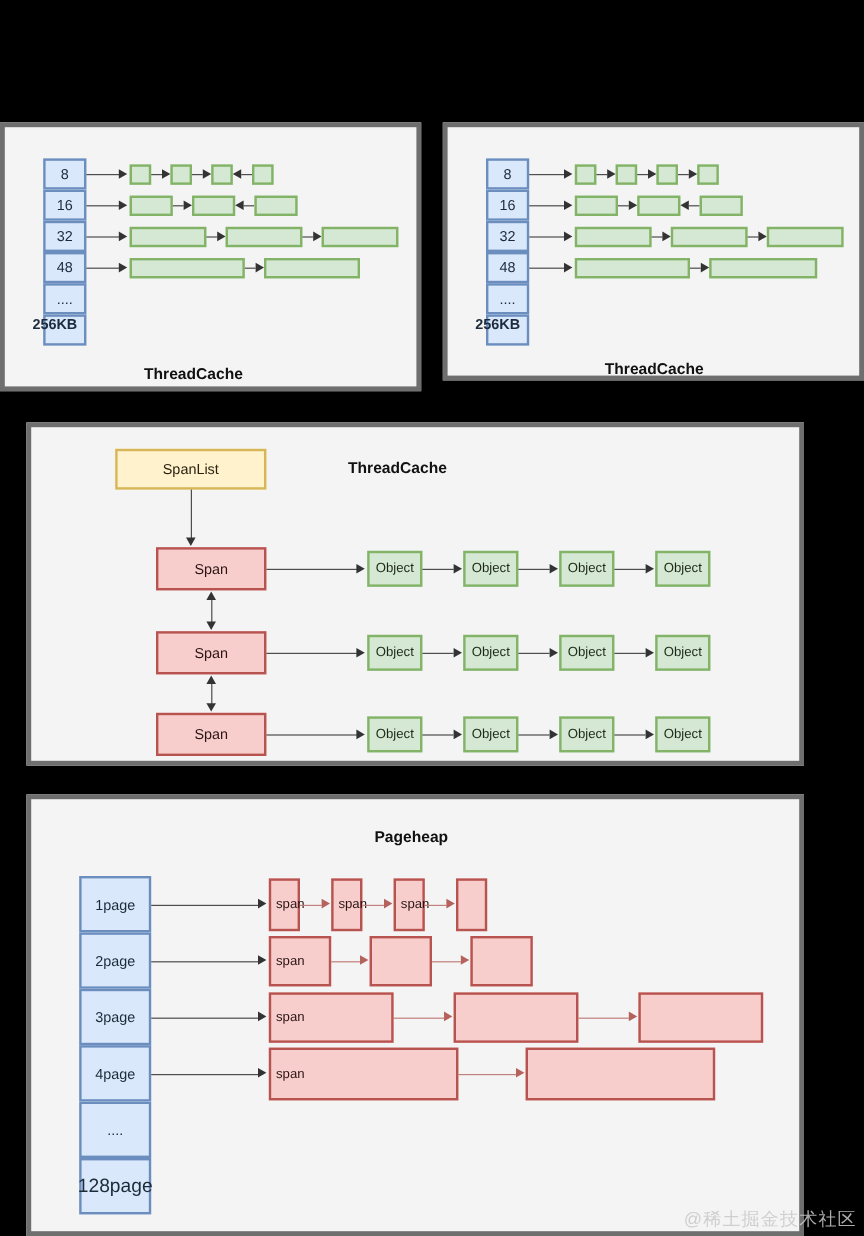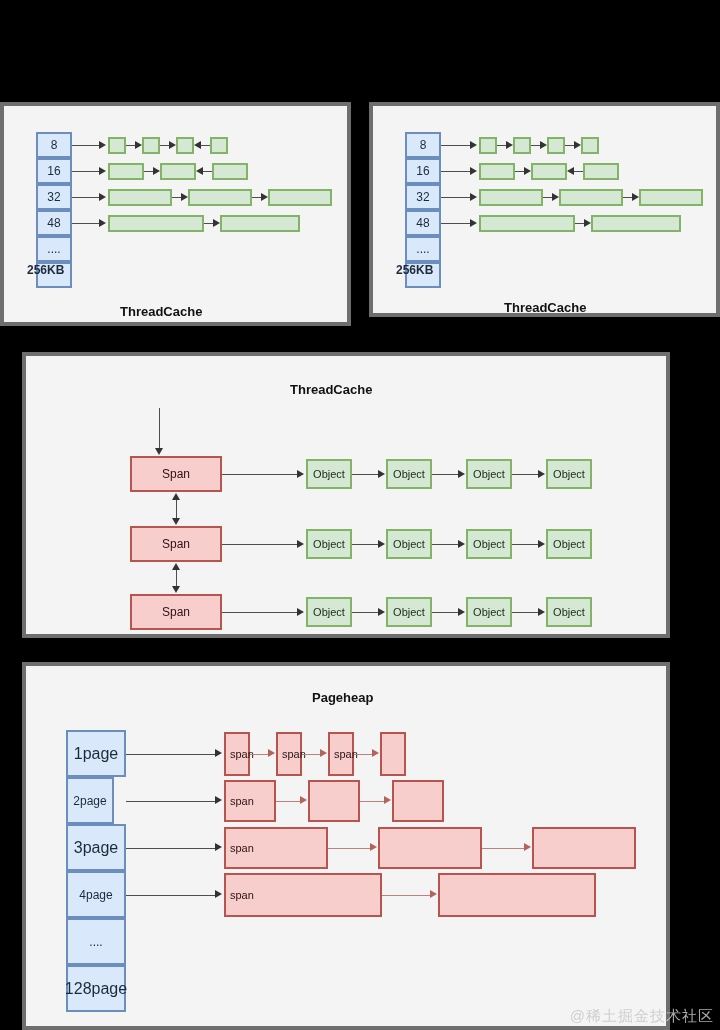--- a/index.html
+++ b/index.html
@@ -135,20 +135,21 @@
       <div class="node green" style="left:106px;top:108.5px;width:96px;height:17px;"></div>
       <div class="hline" style="left:202px;top:117px;width:9px;"></div>
       <div class="arr r" style="left:211px;top:112.5px;"></div>
       <div class="node green" style="left:218px;top:108.5px;width:90px;height:17px;"></div>
     </div>
   <div class="title" style="left:131px;top:194px;font-size:13px;">ThreadCache</div>
 </div>
 
 <div class="panel" id="p3" style="left:22px;top:352px;width:648px;height:286px;">
   <div class="panel-inner" id="p3-inner">
+      <div class="node yellow" style="left:70px;top:18px;width:126px;height:34px;font-size:12px;">SpanList</div>
       <div class="vline" style="left:133px;top:52px;height:41px;"></div>
       <div class="arr d" style="left:128.5px;top:92px;"></div>
       <div class="node pink" style="left:104px;top:100px;width:92px;height:36px;font-size:12px;">Span</div>
       <div class="vline" style="left:150px;top:143px;height:20px;"></div>
       <div class="arr d" style="left:145.5px;top:162px;"></div>
       <div class="arr u" style="left:145.5px;top:137px;"></div>
       <div class="hline" style="left:196px;top:118px;width:76px;"></div>
       <div class="arr r" style="left:271px;top:113.5px;"></div>
       <div class="node green" style="left:280px;top:103px;width:46px;height:30px;font-size:11px;">Object</div>
       <div class="hline" style="left:326px;top:118px;width:26px;"></div>
@@ -188,23 +189,23 @@
       <div class="node green" style="left:440px;top:241px;width:46px;height:30px;font-size:11px;">Object</div>
       <div class="hline" style="left:486px;top:256px;width:26px;"></div>
       <div class="arr r" style="left:512px;top:251.5px;"></div>
       <div class="node green" style="left:520px;top:241px;width:46px;height:30px;font-size:11px;">Object</div>
     </div>
   <div class="title" style="left:264px;top:26px;font-size:13px;">ThreadCache</div>
 </div>
 
 <div class="panel" id="p4" style="left:22px;top:662px;width:648px;height:368px;">
   <div class="panel-inner" id="p4-inner">
-      <div class="node blue" style="left:40px;top:64px;width:60px;height:47px;font-size:16px;">1page</div>
-      <div class="node blue" style="left:40px;top:111px;width:48px;height:47px;font-size:12px;">2page</div>
-      <div class="node blue" style="left:40px;top:158px;width:60px;height:47px;font-size:16px;">3page</div>
+      <div class="node blue" style="left:40px;top:64px;width:60px;height:47px;font-size:12px;">1page</div>
+      <div class="node blue" style="left:40px;top:111px;width:60px;height:47px;font-size:12px;">2page</div>
+      <div class="node blue" style="left:40px;top:158px;width:60px;height:47px;font-size:12px;">3page</div>
       <div class="node blue" style="left:40px;top:205px;width:60px;height:47px;font-size:12px;">4page</div>
       <div class="node blue" style="left:40px;top:252px;width:60px;height:47px;font-size:12px;">....</div>
       <div class="node blue" style="left:40px;top:299px;width:60px;height:47px;font-size:16px;">128page</div>
       <div class="hline" style="left:100px;top:87.5px;width:90px;"></div>
       <div class="arr r" style="left:189px;top:83px;"></div>
       <div class="node pink" style="left:198px;top:65.5px;width:26px;height:44px;font-size:11px;
          justify-content:flex-start;padding-left:4px;">span</div>
       <div class="hline red" style="left:224px;top:87.5px;width:18px;"></div>
       <div class="arr r red" style="left:242px;top:83px;"></div>
       <div class="node pink" style="left:250px;top:65.5px;width:26px;height:44px;font-size:11px;

